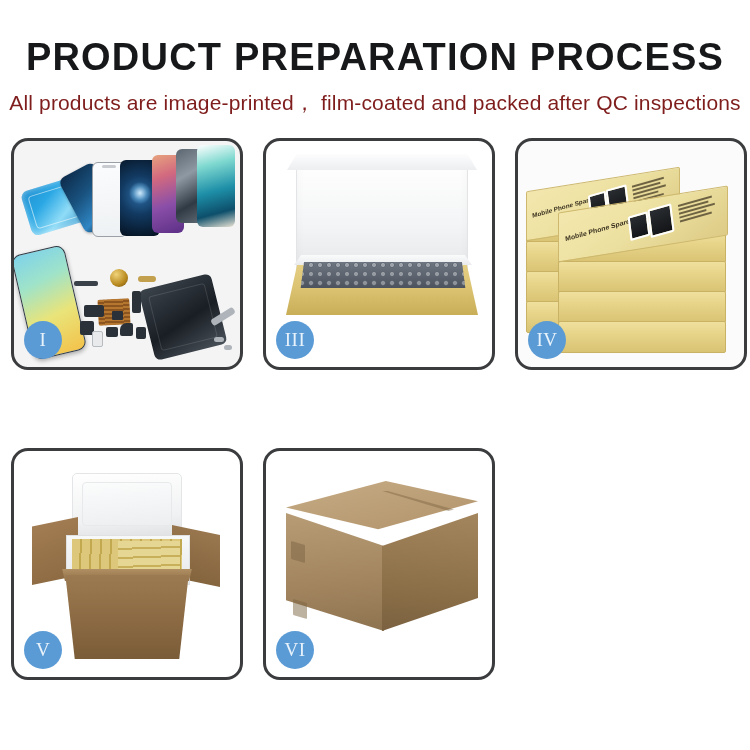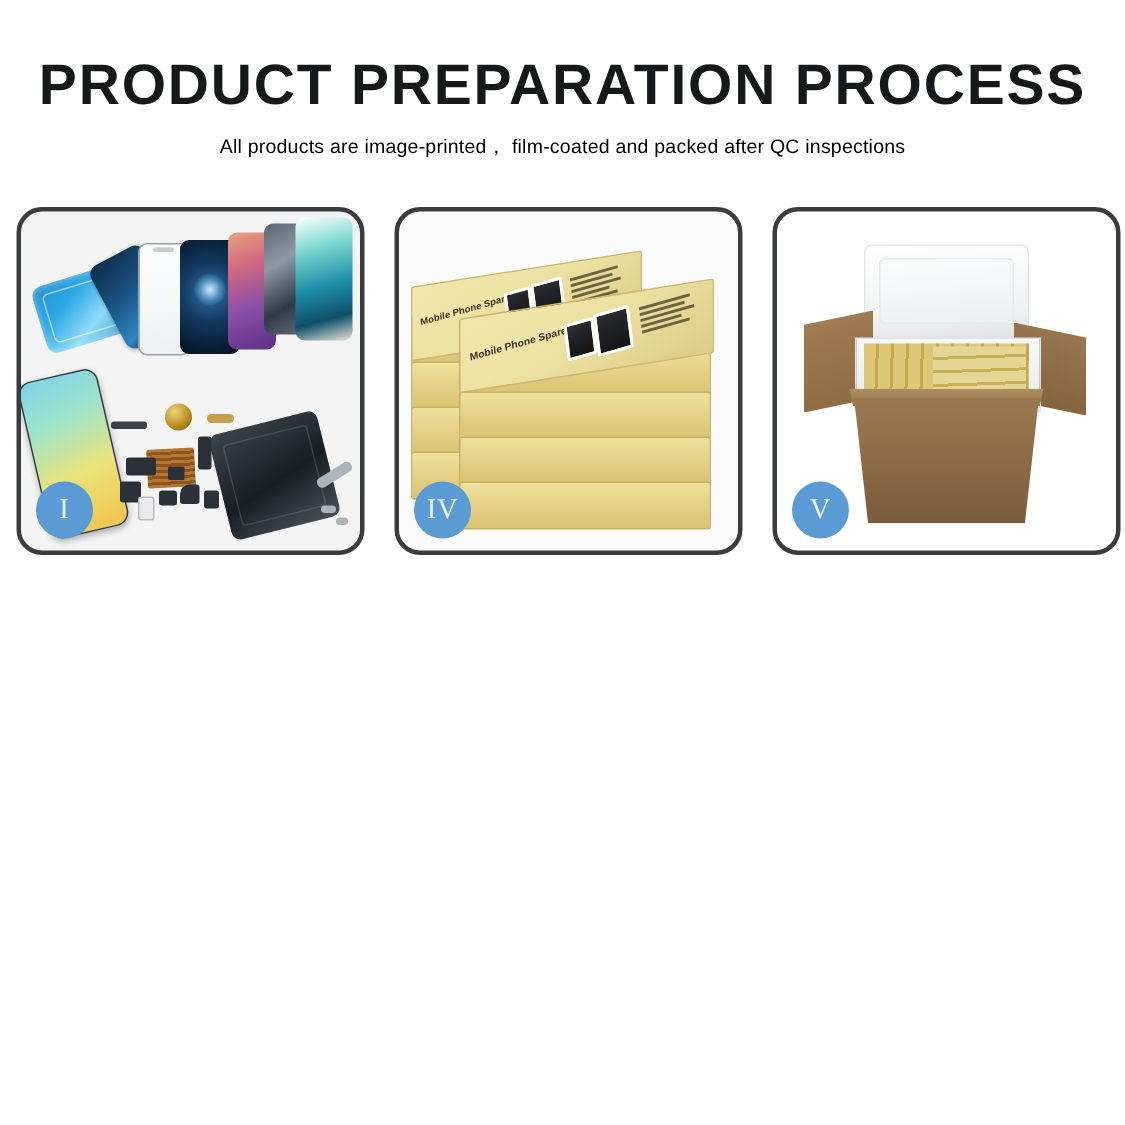--- a/index.html
+++ b/index.html
@@ -27,22 +27,22 @@
   .title {
     font-size: 38px;
     font-weight: bold;
     letter-spacing: 1.2px;
     color: #16181a;
     line-height: 1.05;
     margin: 0;
     font-family: "Liberation Sans", sans-serif;
   }
   .subtitle {
-    font-size: 13px;
-    color: #000000;
+    font-size: 21px;
+    color: #7f1d1d;
     margin: 11px 0 0 0;
     letter-spacing: 0.15px;
     font-family: "Liberation Sans", sans-serif;
   }
 
   
   .grid {
     position: absolute;
     left: 11px;
     top: 138px;
@@ -368,20 +368,29 @@
         <div class="sp" style="left:98px;top:170px;width:11px;height:9px;"></div>
         <div class="sp" style="left:122px;top:186px;width:10px;height:12px;border-radius:2px;"></div>
         <div class="sp silver" style="left:196px;top:172px;width:26px;height:7px;border-radius:3px;transform:rotate(-32deg);"></div>
         <div class="sp silver" style="left:200px;top:196px;width:10px;height:5px;border-radius:3px;"></div>
         <div class="sp silver" style="left:210px;top:204px;width:8px;height:5px;border-radius:3px;"></div>
       </div>
       <div class="badge">I</div>
     </div>
 
 
+    <div class="panel p3">
+      <div class="panel-art">
+        <div class="lid3"></div>
+        <div class="tray3"></div>
+        <div class="tray3lip"></div>
+        <div class="tray3inner"></div>
+      </div>
+      <div class="badge">III</div>
+    </div>
 
     <div class="panel p4">
       <div class="panel-art">
         <div class="stackwrap">
 
           <div class="ybox" style="left:0px;top:46px;"></div>
           <div class="ybox" style="left:0px;top:76px;"></div>
           <div class="ybox" style="left:0px;top:106px;"></div>
           <div class="ybox" style="left:0px;top:136px;"></div>
 
@@ -427,15 +436,26 @@
         <div class="flapR"></div>
         <div class="foamtray"></div>
         <div class="ybars"></div>
         <div class="ybars2"></div>
         <div class="cartonTopEdge"></div>
         <div class="cartonF"></div>
       </div>
       <div class="badge">V</div>
     </div>
 
+    <div class="panel p6">
+      <div class="panel-art">
+        <div class="c6top"></div>
+        <div class="c6front"></div>
+        <div class="c6side"></div>
+        <div class="c6seam"></div>
+        <div class="c6tapeA"></div>
+        <div class="c6tapeB"></div>
+      </div>
+      <div class="badge">VI</div>
+    </div>
 
   </div>
 </div>
 
 </body></html>

